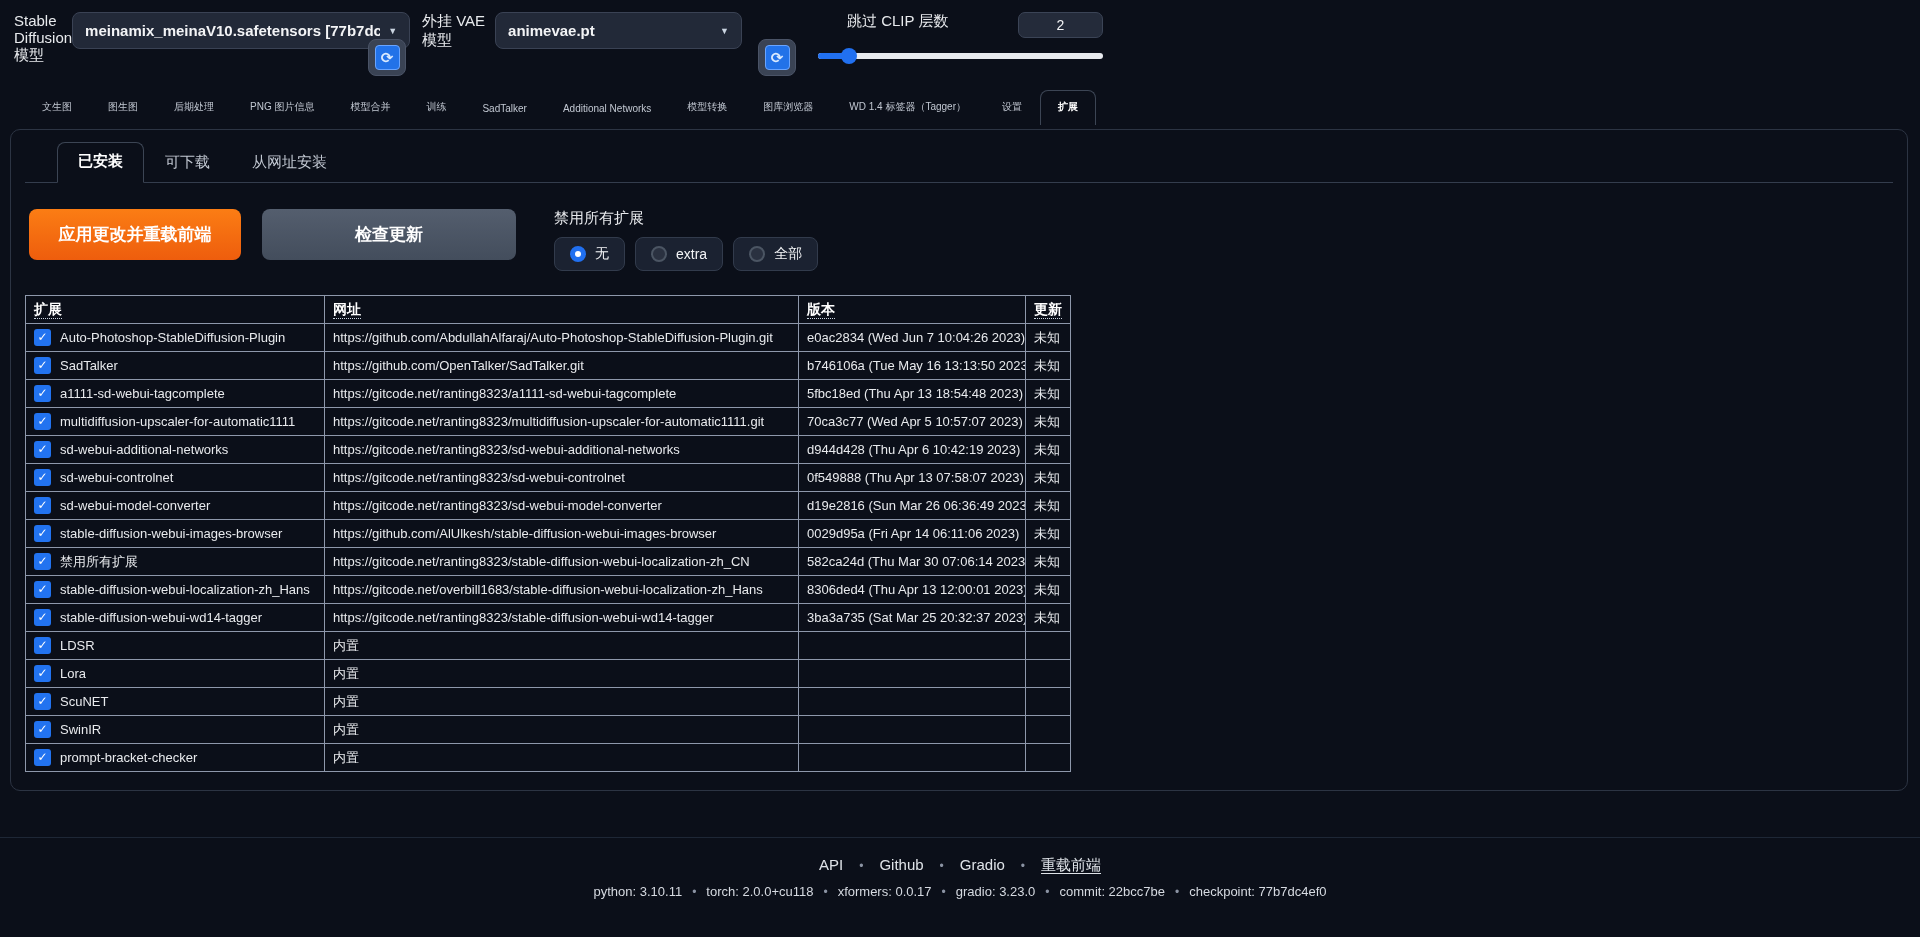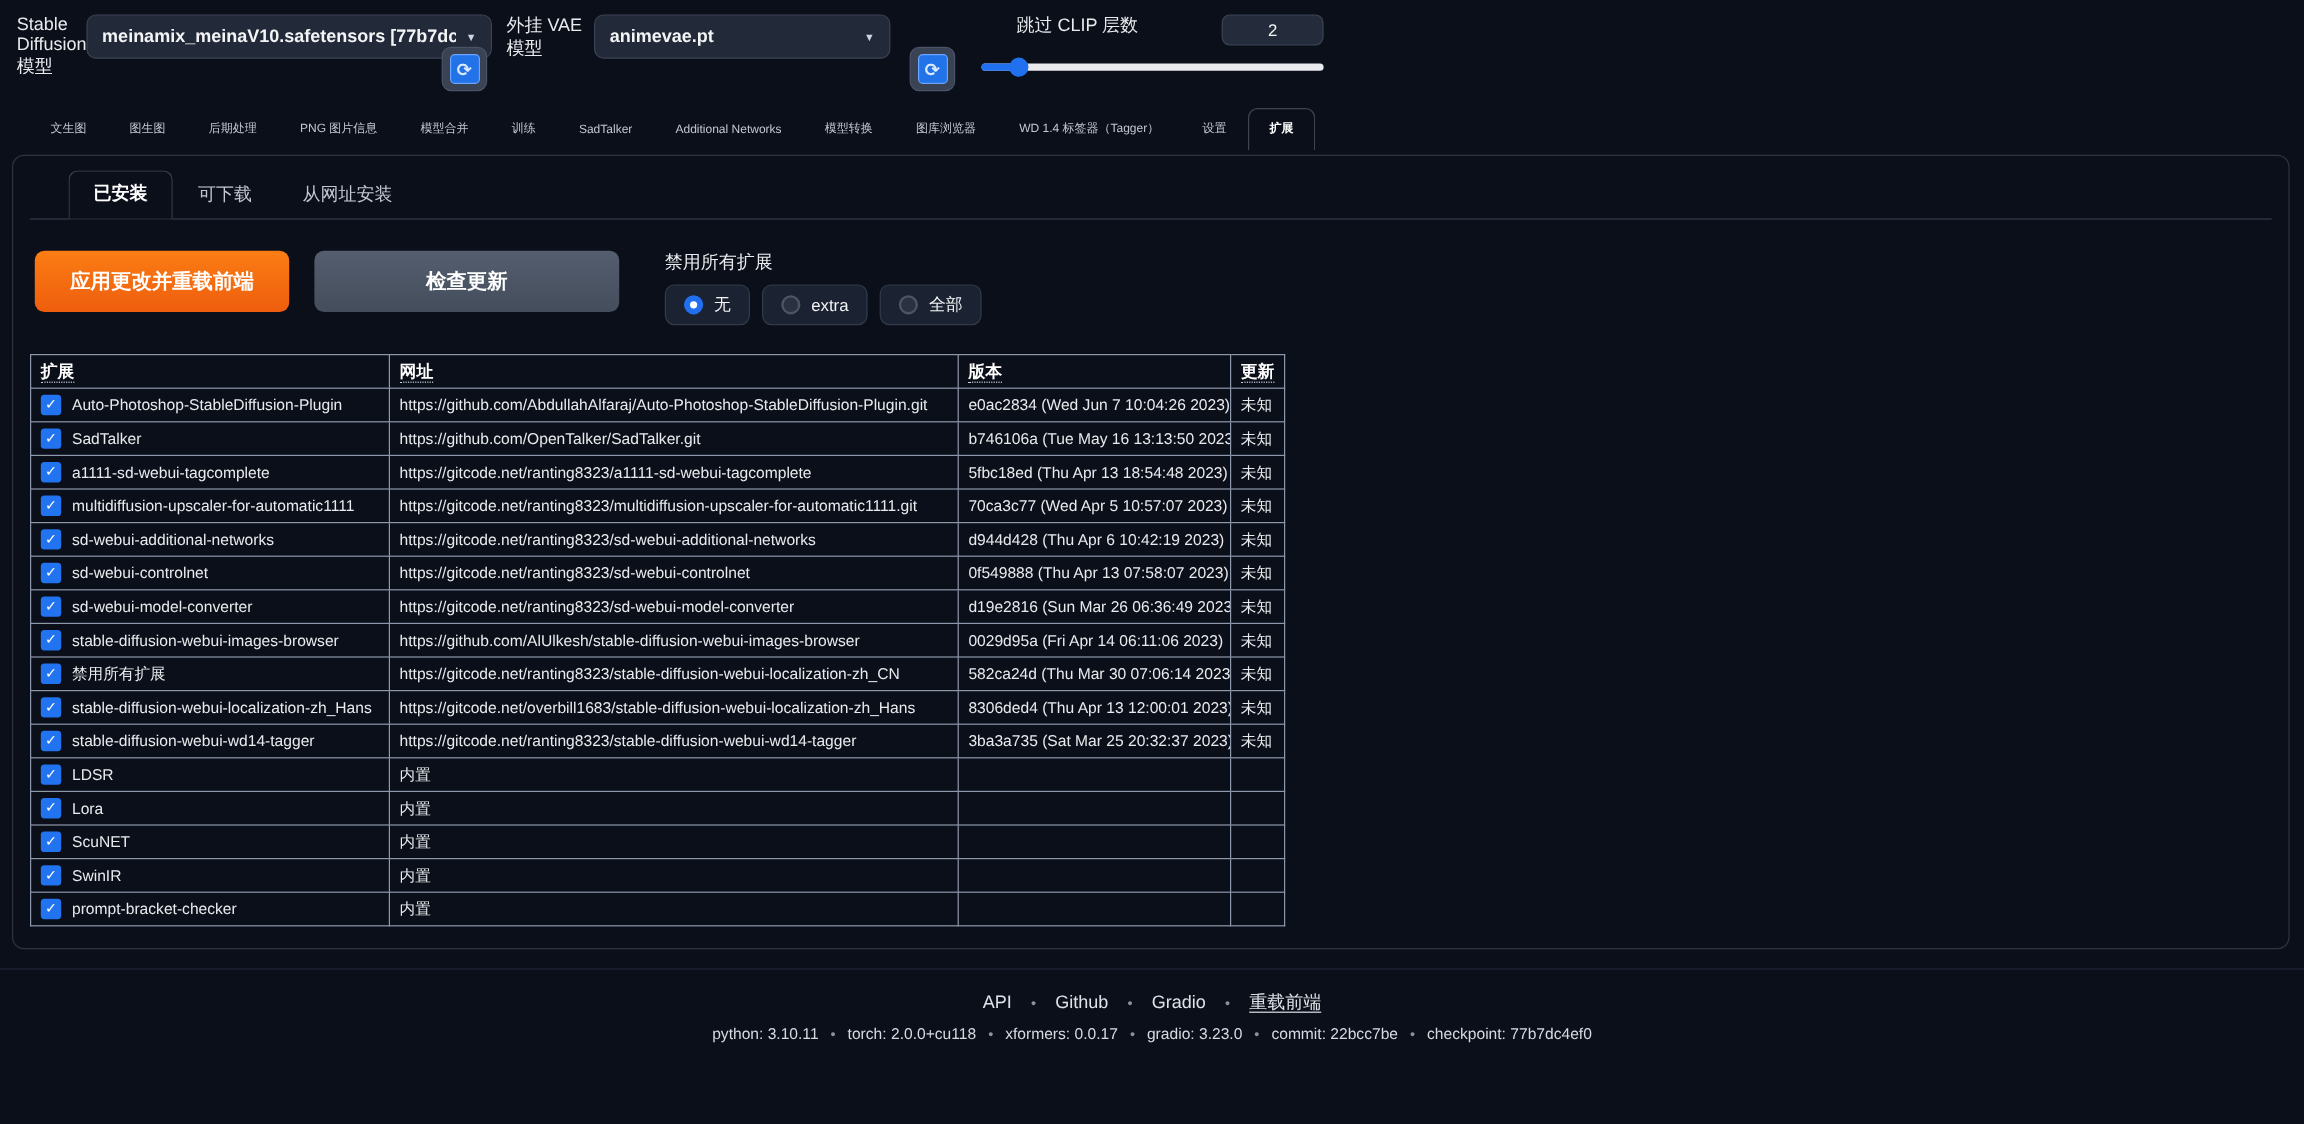--- a/index.html
+++ b/index.html
@@ -65,21 +65,21 @@
   .ext-table th, .ext-table td { border:1px solid #8e98ab; padding:4px 8px; font-size:13px; line-height:19px;
       color:#e8eaed; text-align:left; white-space:nowrap; overflow:hidden; }
   .ext-table th { font-size:14px; font-weight:700; color:#ffffff; }
   .ext-table th .th-label { border-bottom:1px dotted #cbd5e1; padding-bottom:1px; cursor:pointer; }
   .col-name { width:299px; } .col-url { width:474px; } .col-version { width:227px; } .col-update { width:45px; }
   .name-cell { display:flex; align-items:center; gap:9px; }
   .checkbox { flex:0 0 auto; width:17px; height:17px; background:#2273f0; border-radius:3px; color:#ffffff;
               font-size:12px; font-weight:700; display:flex; align-items:center; justify-content:center; cursor:pointer; }
 
   
-  .footer { margin-top:16px; border-top:1px solid #1e2736; padding-top:18px; text-align:center; }
+  .footer { margin-top:46px; border-top:1px solid #1e2736; padding-top:18px; text-align:center; }
   .footer-links { font-size:15px; color:#dfe3e8; }
   .footer-links .flink { cursor:pointer; margin:0 10px; }
   .footer-links .flink.underlined { text-decoration:underline; text-underline-offset:3px; }
   .footer .bullet { color:#8b93a3; font-size:12px; margin:0 6px; }
   .footer-info { margin-top:9px; font-size:13px; color:#d6dae1; }
   .footer-info .ipart { margin:0 4px; }
 </style>
 </head>
 <body>
 

